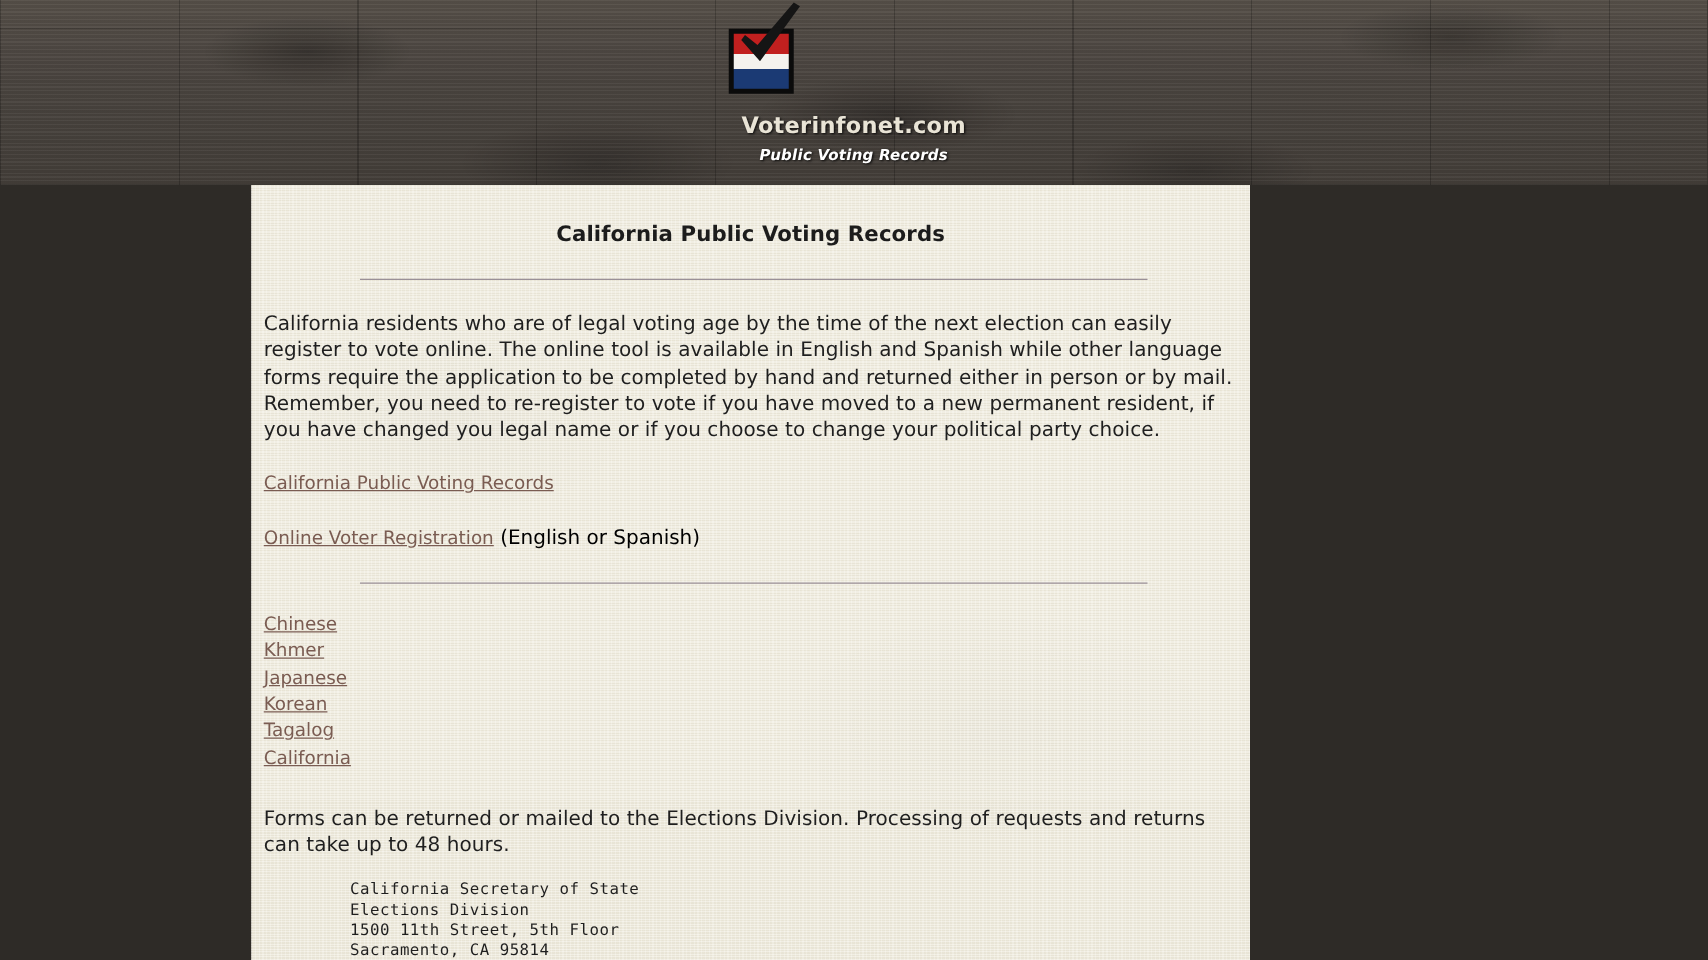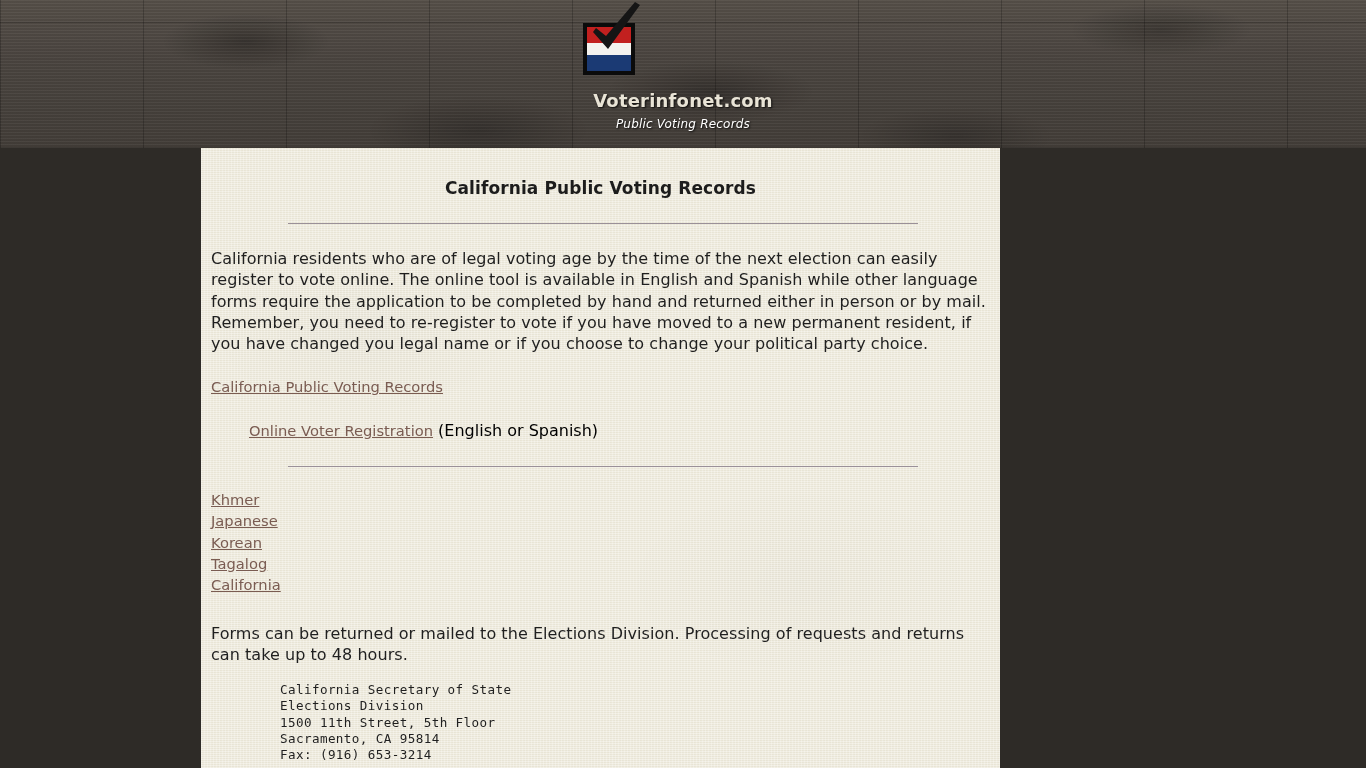--- a/index.html
+++ b/index.html
@@ -91,21 +91,21 @@
     text-shadow: 1px 1px 2px rgba(0,0,0,0.8);
   }
   .site-tagline {
     position: absolute;
     top: 117px;
     left: 0;
     width: 1366px;
     text-align: center;
     color: #ffffff;
     font-size: 12px;
-    font-weight: normal;
+    font-weight: bold;
     font-style: italic;
     letter-spacing: 0.2px;
     text-shadow: 1px 1px 2px rgba(0,0,0,0.85);
   }
 
   
   .page-body {
     position: relative;
     width: 1366px;
     height: 692px;
@@ -168,21 +168,21 @@
   .para-forms { padding-top: 27px; }
 
   a.link {
     color: #7a5c52;
     text-decoration: underline;
     font-size: 14.7px;
     line-height: 21.3px;
   }
 
   .link-block-1 { padding-top: 22px; }
-  .link-block-2 { padding-top: 22px; margin-left: 38px; }
+  .link-block-2 { padding-top: 22px; }
 
   .lang-list {
     margin: 0;
     padding: 22px 0 0 0;
     list-style: none;
   }
   .lang-list li {
     line-height: 21px;
     font-size: 14.7px;
   }
@@ -230,20 +230,21 @@
         <a class="link" href="#">California Public Voting Records</a>
       </div>
 
       <div class="link-block-2">
         <a class="link" href="#">Online Voter Registration</a><span class="body-text"> (English or Spanish)</span>
       </div>
 
       <hr class="rule rule-wide">
 
       <ul class="lang-list">
+        <li><a class="link" href="#">Chinese</a></li>
         <li><a class="link" href="#">Khmer</a></li>
         <li><a class="link" href="#">Japanese</a></li>
         <li><a class="link" href="#">Korean</a></li>
         <li><a class="link" href="#">Tagalog</a></li>
         <li><a class="link" href="#">California</a></li>
       </ul>
 
       <p class="body-text para-forms">Forms can be returned or mailed to the Elections Division. Processing of requests and returns can take up to 48 hours.</p>
 
       <pre class="address">California Secretary of State

